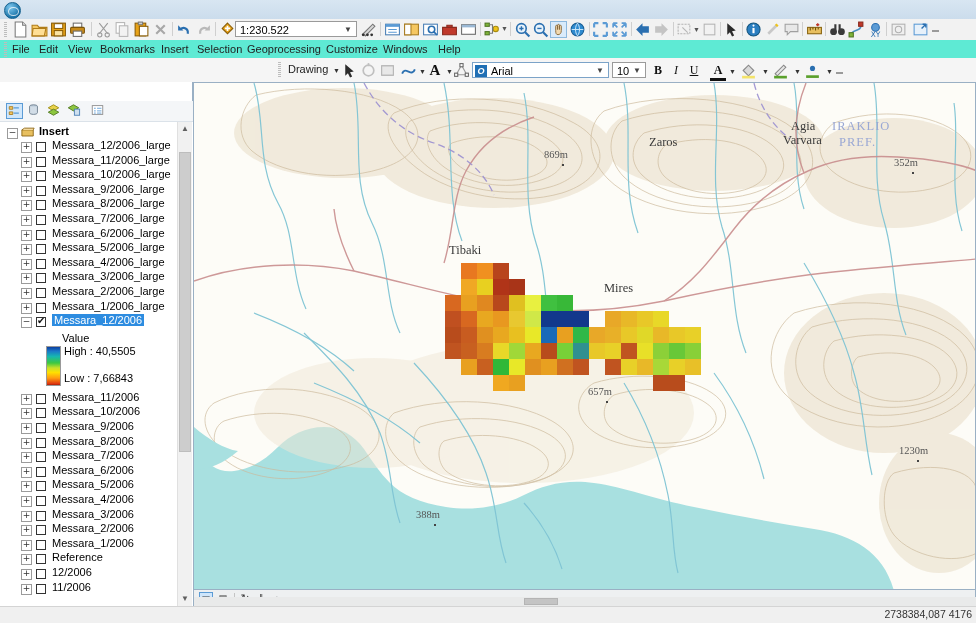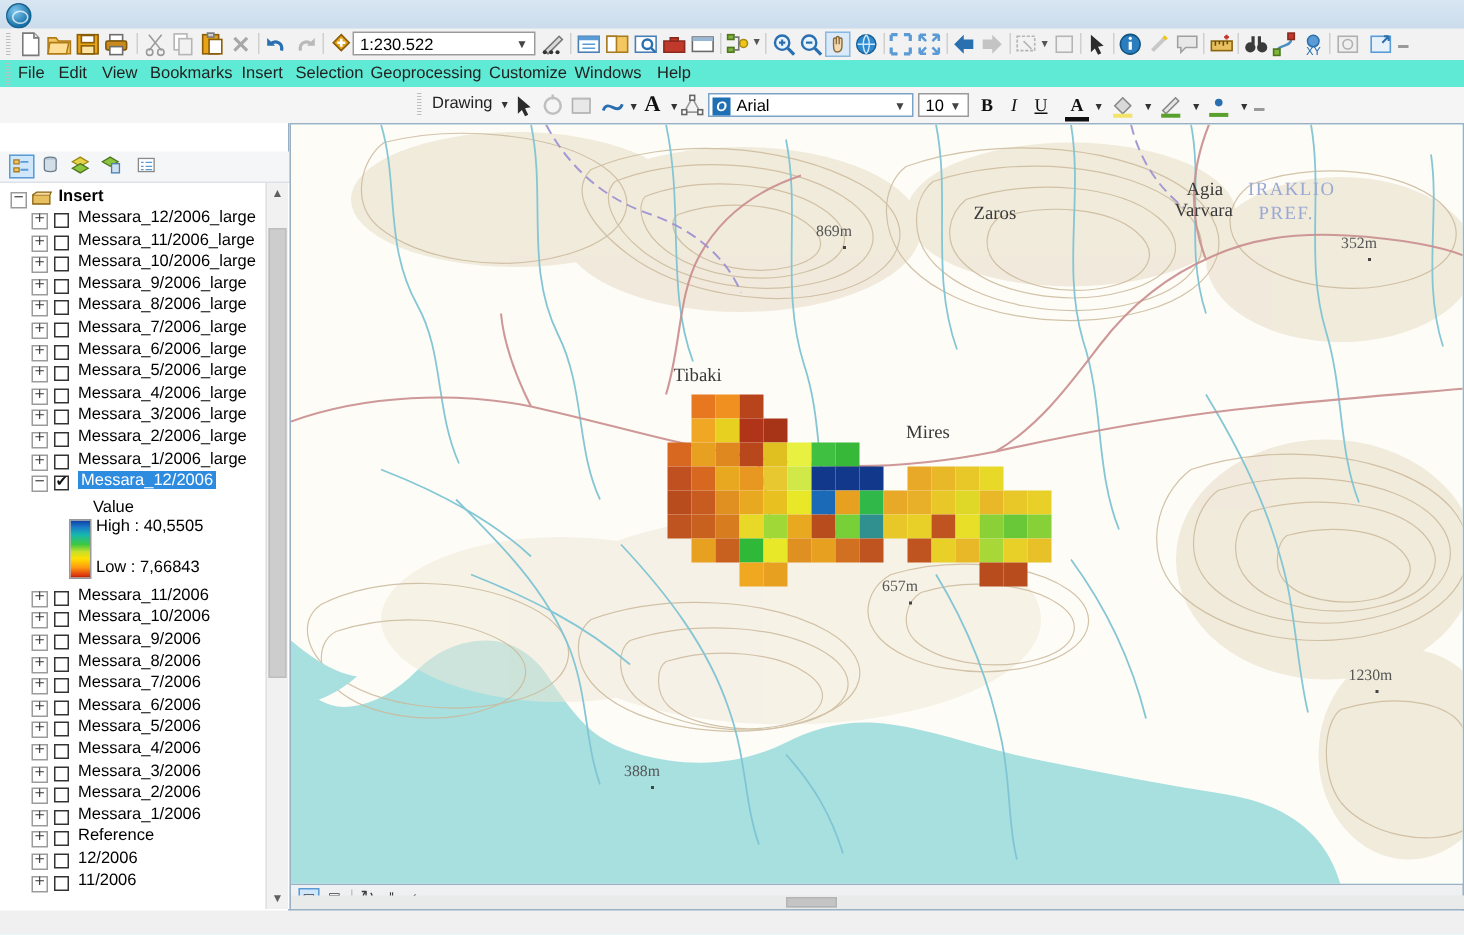--- a/index.html
+++ b/index.html
@@ -774,14 +774,17 @@
     <div class="mbtn" style="left:22px">▤</div>
     <div style="position:absolute;left:40px;top:3px;width:1px;height:11px;background:#c4c4c4"></div>
     <div class="mbtn" style="left:44px;font-size:11px">↻</div>
     <div class="mbtn" style="left:60px">‖</div>
     <div class="mbtn" style="left:75px;font-size:11px">‹</div>
     <div class="hsb">
       <div class="hthumb"></div>
     </div>
   </div>
 
+  <div class="statusbar">
+    <div class="coords">2738384,087  4176</div>
+  </div>
 
 </div>
 
 </body></html>

